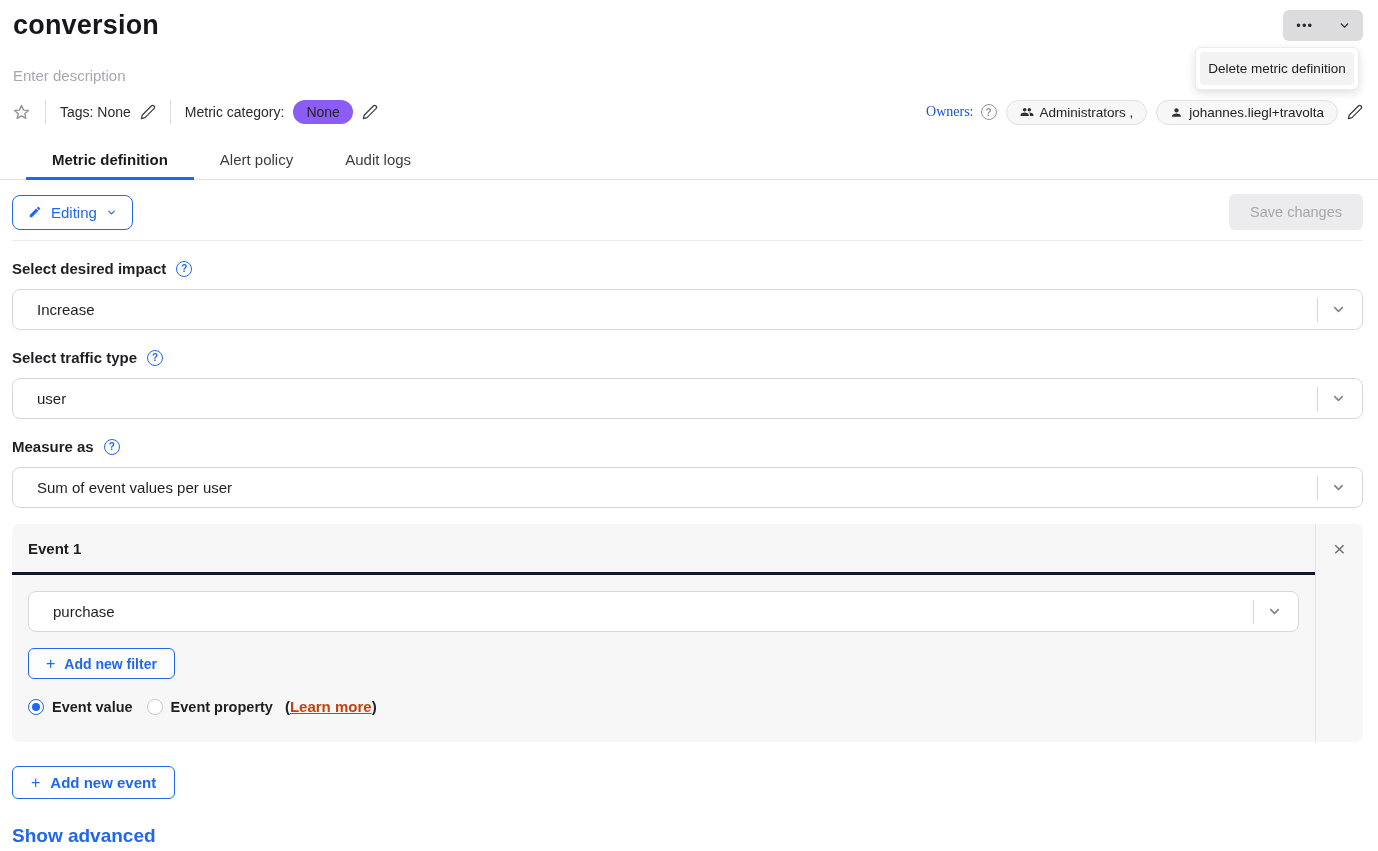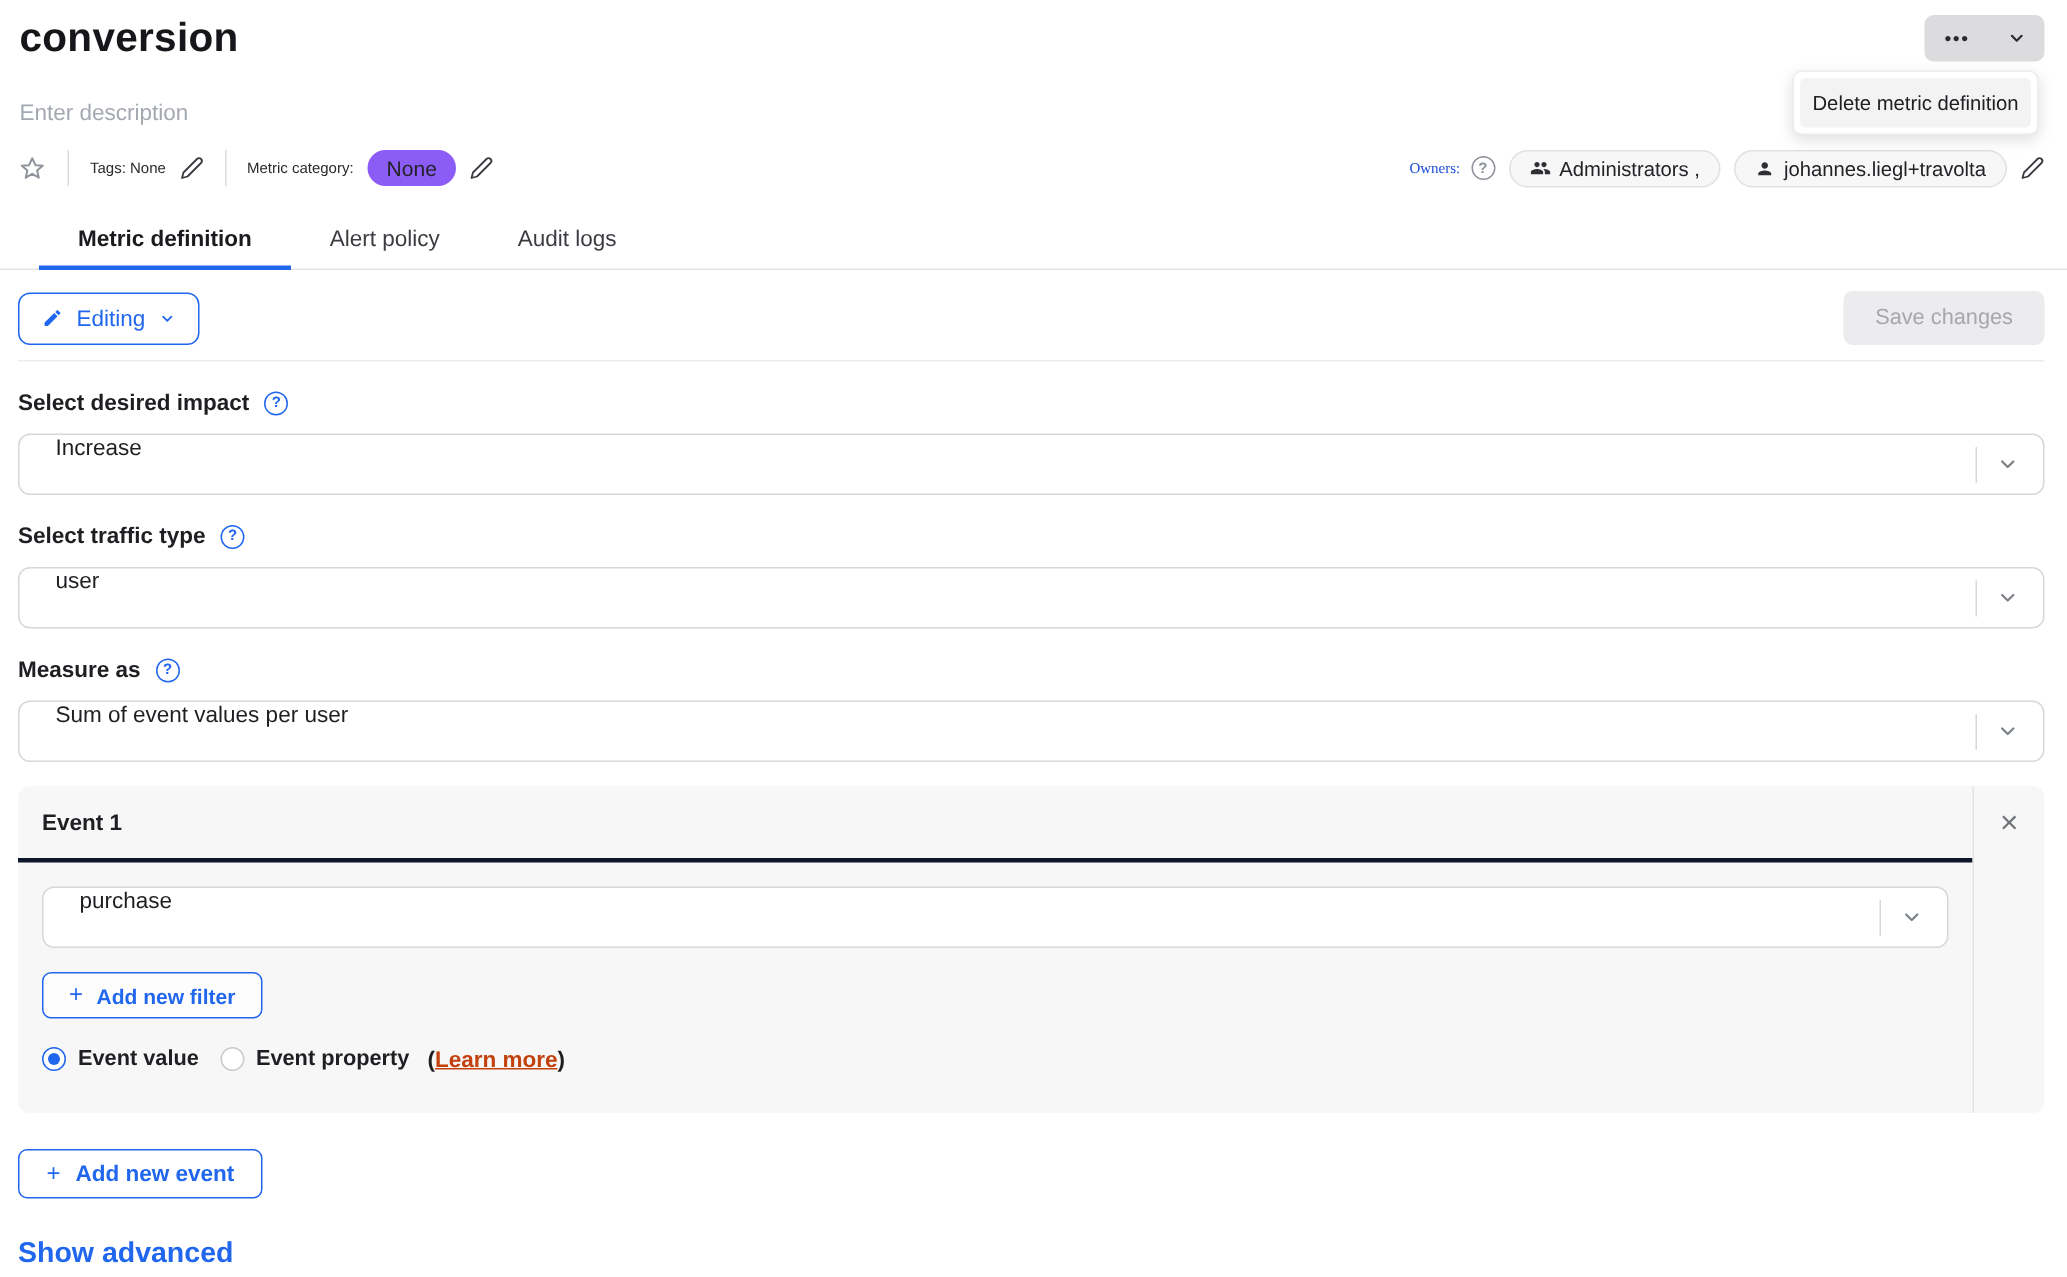--- a/index.html
+++ b/index.html
@@ -7,21 +7,21 @@
   body { font-family:"Liberation Sans","DejaVu Sans",sans-serif; color:#1f1f23; }
   .page { position:relative; width:1378px; height:851px; background:#fff; overflow:hidden; }
   .content { padding:0 15px 0 12px; }
 
   
   .page-title { font-size:27px; font-weight:700; color:#17171b; letter-spacing:.2px; margin:10px 0 0 1px; }
   .description { margin:26px 0 0 1px; font-size:15px; color:#a4a9b1; }
   .meta-row { margin-top:15px; display:flex; align-items:center; justify-content:space-between; height:26px; }
   .meta-left, .meta-right { display:flex; align-items:center; }
   .v-divider { width:1px; height:24px; background:#dcdcdf; margin:0 14px; }
-  .meta-text { font-size:10px; color:#2a2a2f; }
+  .meta-text { font-size:14px; color:#2a2a2f; }
   .muted { color:#1d4ed8;font-family:Liberation Serif, serif; }
   .icon-btn { display:inline-flex; align-items:center; justify-content:center; cursor:pointer; background:none; border:none; }
   .pencil { margin-left:9px; }
   .pill { display:inline-flex; align-items:center; background:#8b5cf6; border-radius:999px; padding:4px 13px; font-size:14px; color:#232327; margin-left:9px; }
   .owner-pill { display:inline-flex; align-items:center; gap:6px; background:#f7f7f8; border:1px solid #e1e1e4; border-radius:999px; padding:4px 13px; font-size:13.5px; color:#232327; margin-left:9px; }
   .help-circle { display:inline-flex; align-items:center; justify-content:center; width:16px; height:16px; border-radius:50%; border:1.4px solid #8f949c; color:#8f949c; font-size:10px; font-weight:700; margin-left:7px; }
   .help-circle.blue { border-color:#2167ee; color:#2167ee; margin-left:10px; }
 
   .kebab-group { position:absolute; top:10px; right:15px; display:flex; align-items:stretch; background:#dcdcde; border-radius:6px; height:31px; overflow:hidden; }
   .kebab-more { padding:0 13px; display:flex; align-items:center; font-size:13px; letter-spacing:1px; color:#2a2a2e; cursor:pointer; }
@@ -36,36 +36,36 @@
   .tab.active::after { content:""; position:absolute; left:0; right:0; bottom:-1px; height:3px; background:#2167ee; }
 
   
   .toolbar { margin-top:14px; display:flex; align-items:center; justify-content:space-between; }
   .editing-btn { display:inline-flex; align-items:center; gap:9px; height:35px; padding:0 15px; border:1.5px solid #2167ee; border-radius:8px; background:#fff; color:#2167ee; font-size:15px; font-weight:500; cursor:pointer; font-family:inherit; }
   .save-btn { height:36px; padding:0 21px; background:#ececee; color:#a6a6ab; border:none; border-radius:6px; font-size:14.5px; font-weight:500; cursor:default; font-family:inherit; }
   .toolbar-divider { margin-top:10px; border-bottom:1px solid #ececee; }
 
   
   .field-label { margin:19px 0 12px; display:flex; align-items:center; font-size:15px; font-weight:700; color:#1f1f23; }
-  .select-box { height:41px; border:1px solid #d8d8db; border-radius:8px; background:#fff; display:flex; align-items:flex-start; padding-left:24px; font-size:15px; color:#1f1f23; cursor:pointer; }
+  .select-box { height:41px; border:1px solid #d8d8db; border-radius:8px; background:#fff; display:flex; align-items:center; padding-left:24px; font-size:15px; color:#1f1f23; cursor:pointer; }
   .select-box .grow { flex:1; }
   .select-right { display:flex; align-items:center; align-self:stretch; }
   .select-right .sep { width:1px; height:24px; background:#d8d8db; margin-right:13px; align-self:center; }
   .select-right .chev { margin-right:16px; display:flex; align-items:center; }
 
   
   .event-card { margin-top:16px; background:#f7f7f8; border-radius:8px; display:flex; min-height:218px; }
   .event-main { flex:1; min-width:0; }
   .event-header { padding:16px 16px 15px; font-size:15px; font-weight:700; color:#1f1f23; border-bottom:3px solid #0f172a; }
   .event-body { padding:16px; }
   .event-rail { width:48px; border-left:1px solid #e3e3e6; display:flex; justify-content:center; }
   .close-btn { margin-top:10px; width:28px; height:28px; background:none; border:none; color:#6f7378; font-size:21px; line-height:1; cursor:pointer; font-family:inherit; }
   .add-filter-btn { margin-top:16px; display:inline-flex; align-items:center; gap:9px; height:31px; padding:0 17px; background:#fdfdfe; border:1.5px solid #2167ee; border-radius:6px; color:#2167ee; font-size:14px; font-weight:600; cursor:pointer; font-family:inherit; }
   .plus-glyph { font-size:16px; font-weight:500; line-height:1; }
-  .radio-row { margin-top:19px; display:flex; }
+  .radio-row { margin-top:19px; display:flex; align-items:center; }
   .radio { width:16px; height:16px; border-radius:50%; display:inline-flex; align-items:center; justify-content:center; background:#fff; cursor:pointer; }
   .radio.checked { border:1.5px solid #2167ee; }
   .radio.checked .dot { width:8px; height:8px; border-radius:50%; background:#2167ee; }
   .radio.unchecked { border:1.5px solid #c9c9ce; }
   .radio-label { margin-left:8px; font-size:14.5px; font-weight:600; color:#1f1f23; }
   .radio-gap { width:14px; }
   .learn-more-wrap { margin-left:12px; font-size:15px; font-weight:600; color:#1f1f23; }
   .learn-more-link { color:#c2410c; text-decoration:underline; cursor:pointer; }
 
   .add-event-btn { margin-top:24px; display:inline-flex; align-items:center; gap:10px; height:33px; padding:0 18px; background:#fff; border:1.5px solid #2167ee; border-radius:6px; color:#2167ee; font-size:15px; font-weight:600; cursor:pointer; font-family:inherit; }

